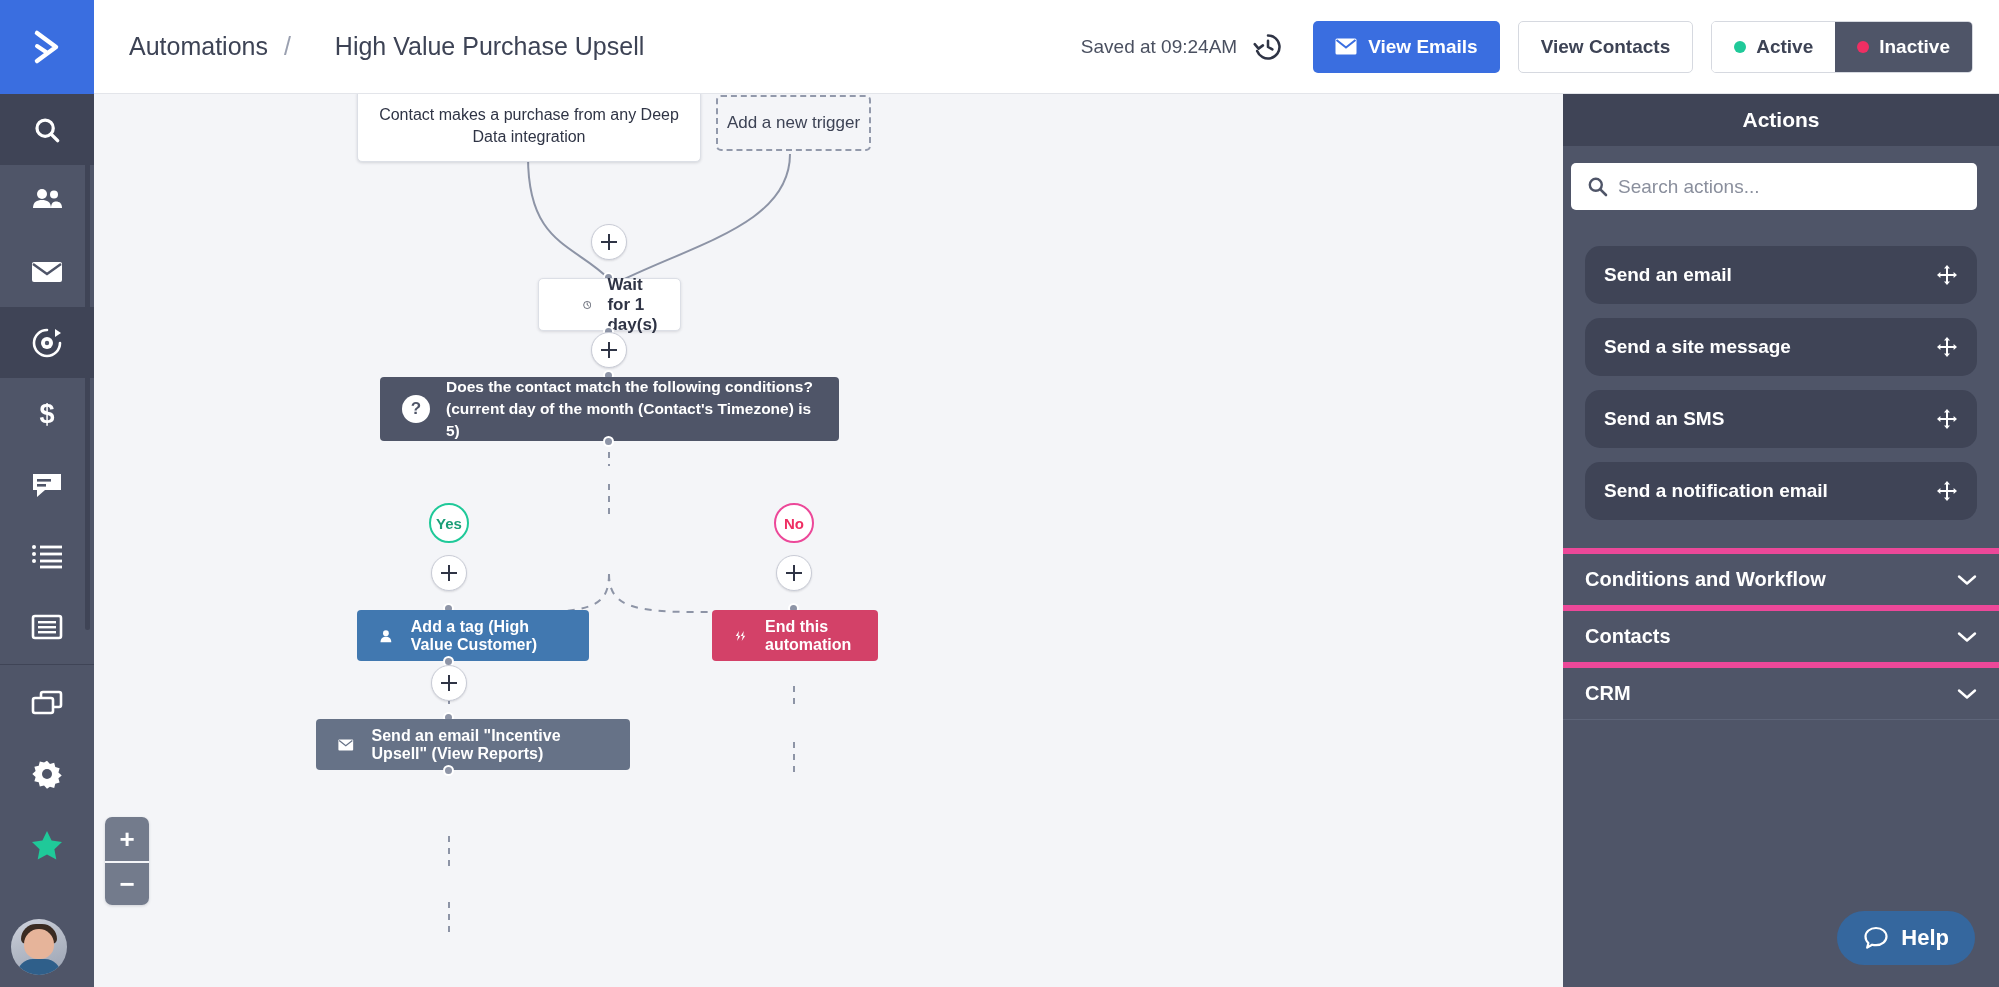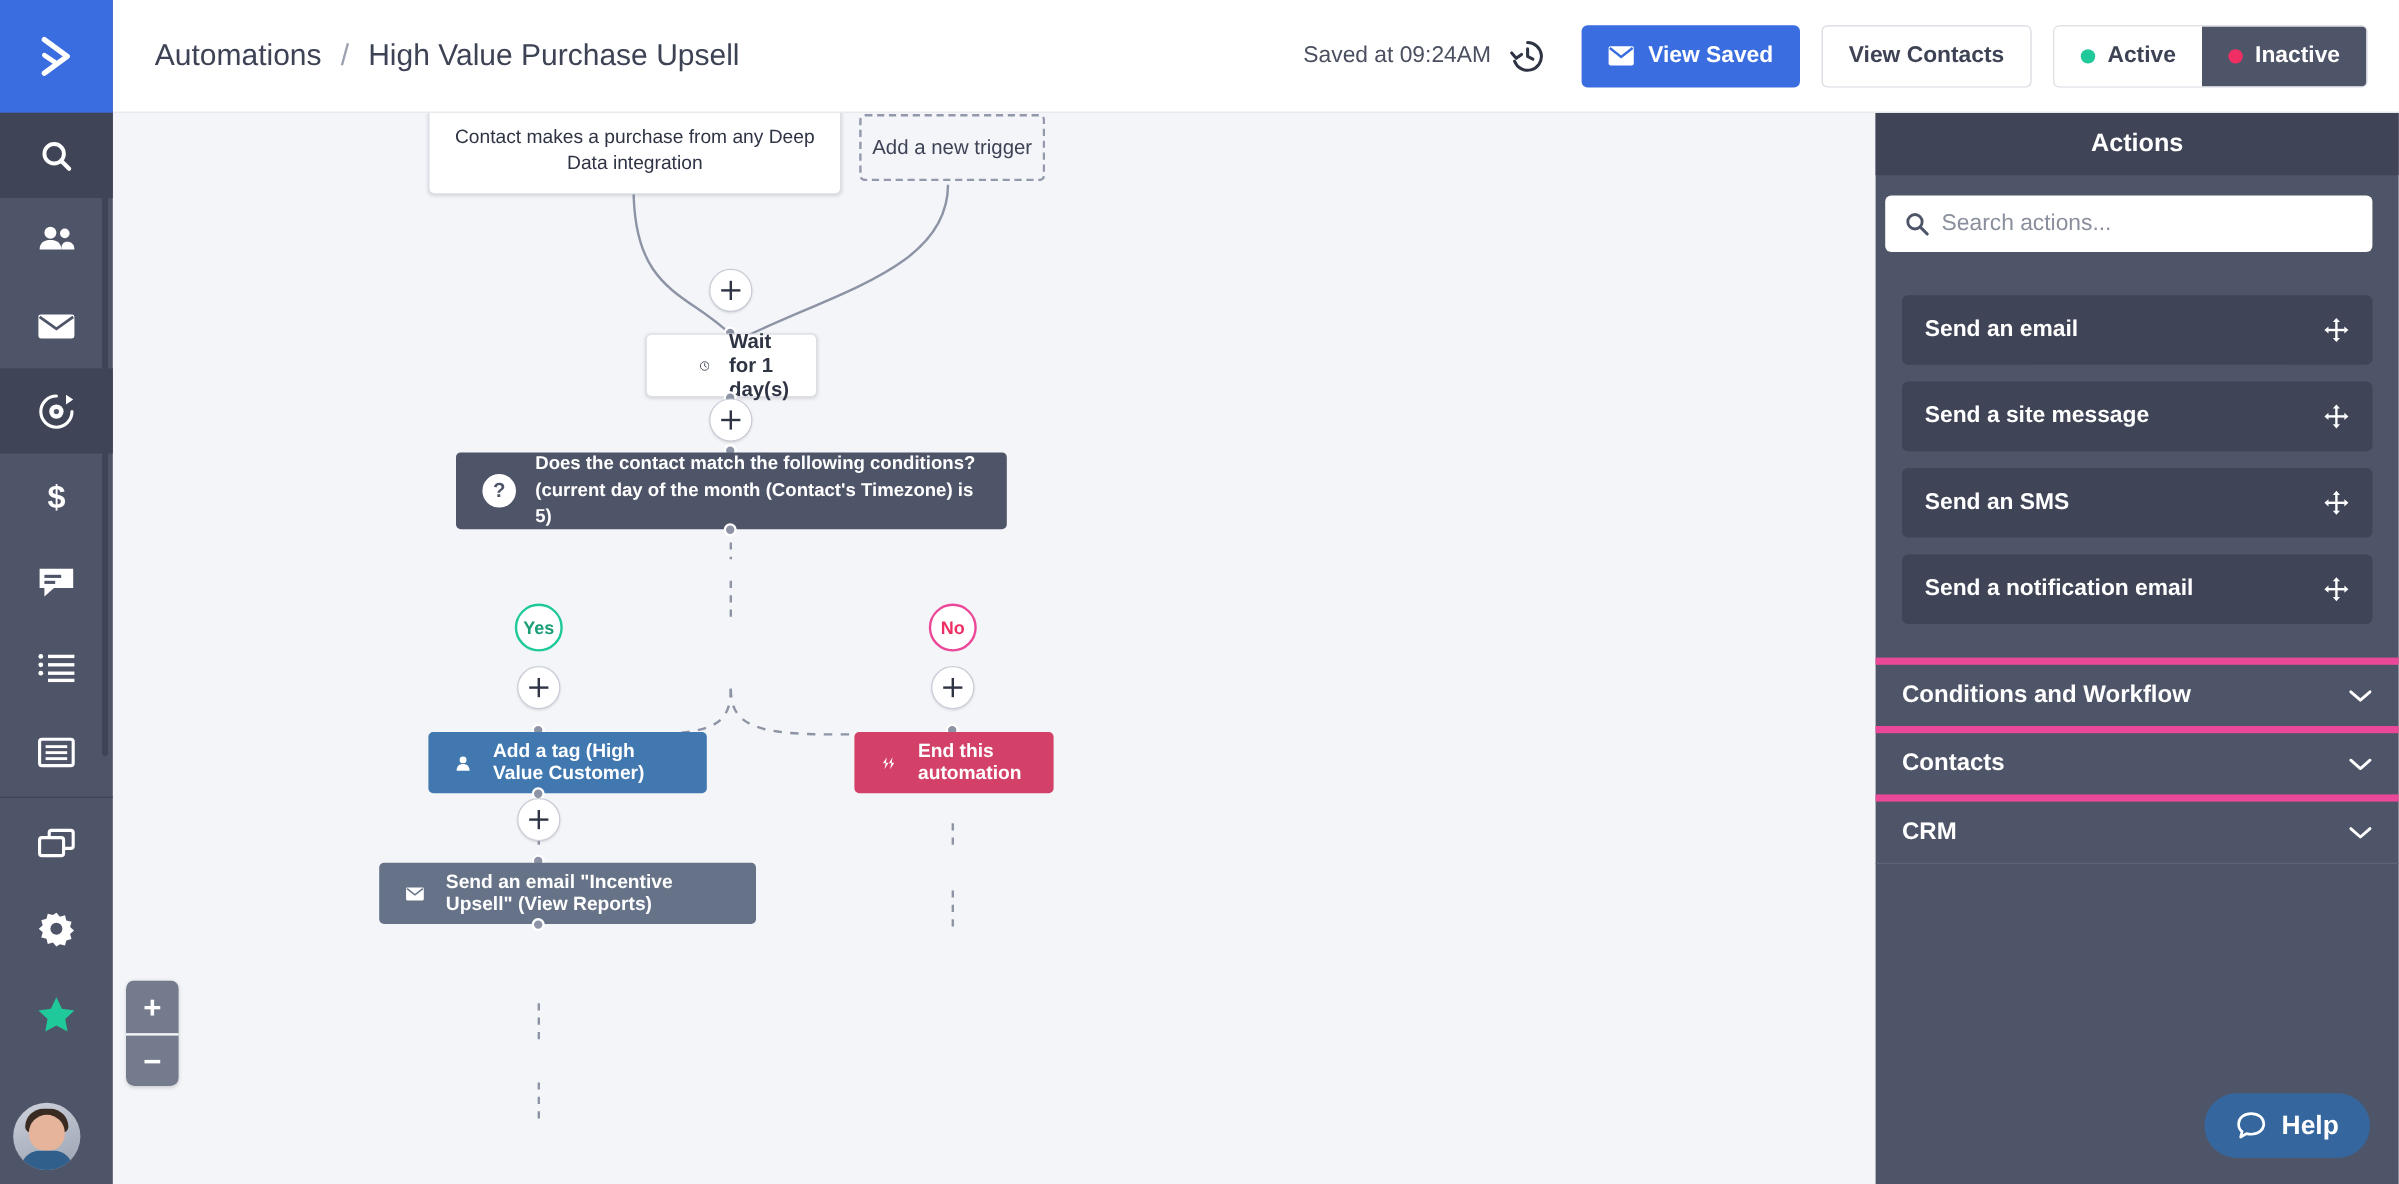--- a/index.html
+++ b/index.html
@@ -58,21 +58,21 @@
   .topbar {
     position: absolute; left: 94px; top: 0; right: 0; height: 94px;
     background: #ffffff; border-bottom: 1px solid #e3e5ea;
     display: flex; align-items: center; z-index: 25;
   }
   .breadcrumb {
     margin-left: 35px; font-size: 25px; color: #3d4355; white-space: nowrap;
   }
   .bc-parent { color: #3d4355; cursor: pointer; }
   .bc-sep { color: #9aa0b0; margin: 0 9px; }
-  .bc-current { color: #3d4355; }
+  .bc-current { color: #3d4355; margin-left: 28px; }
   .topbar-right {
     margin-left: auto; margin-right: 26px;
     display: flex; align-items: center; gap: 0;
   }
   .saved-text { font-size: 19px; color: #4a5060; white-space: nowrap; }
   .history-btn {
     width: 38px; height: 38px; margin-left: 12px; margin-right: 26px;
     display: flex; align-items: center; justify-content: center; cursor: pointer;
   }
   .btn {
@@ -201,21 +201,21 @@
 
   .group-head {
     height: 57px; padding: 0 22px; display: flex; align-items: center;
     justify-content: space-between; color: #fff; font-size: 20px;
     font-weight: bold; cursor: pointer;
   }
   .group-head.open { background: #3f4456; }
   .group-head.closed { border-top: 6px solid #ec4899; }
   .group-body { padding: 14px 22px 14px 22px; }
   .action-item {
-    height: 58px; background: #3f4456; border-radius: 5px; margin-bottom: 14px;
+    height: 58px; background: #3f4456; border-radius: 15px; margin-bottom: 14px;
     display: flex; align-items: center; justify-content: space-between;
     padding: 0 19px; color: #fff; font-size: 19px; font-weight: bold;
     cursor: grab;
   }
   .chev { display: block; }
 
   .panel-spacer { flex: 1; border-top: 1px solid #5d6478; }
   .help-btn {
     position: absolute; right: 24px; bottom: 22px; height: 54px;
     background: #35679e; color: #fff; border-radius: 27px;
@@ -353,21 +353,21 @@
           <path d="M1.5 10.5 L4.8 14.4 L8.6 11.6" fill="none" stroke="#2f3445" stroke-width="2.2" stroke-linecap="round" stroke-linejoin="round"></path>
           <path d="M13 7.5 V13 L16.8 15" fill="none" stroke="#2f3445" stroke-width="2.2" stroke-linecap="round" stroke-linejoin="round"></path>
         </svg>
       </div>
 
       <div class="btn btn-primary">
         <svg width="22" height="17" viewBox="0 0 22 17">
           <rect x="0.5" y="0.5" width="21" height="16" rx="1.5" fill="#fff"></rect>
           <path d="M1.5 2 L11 9.5 L20.5 2" fill="none" stroke="#3a6ee0" stroke-width="2"></path>
         </svg>
-        <span>View Saved</span>
+        <span>View Emails</span>
       </div>
 
       <div class="btn btn-outline">
         <span>View Contacts</span>
       </div>
 
       <div class="toggle-group">
         <div class="toggle-opt off">
           <span class="dot" style="background:#1fc999"></span>
           <span>Active</span>

